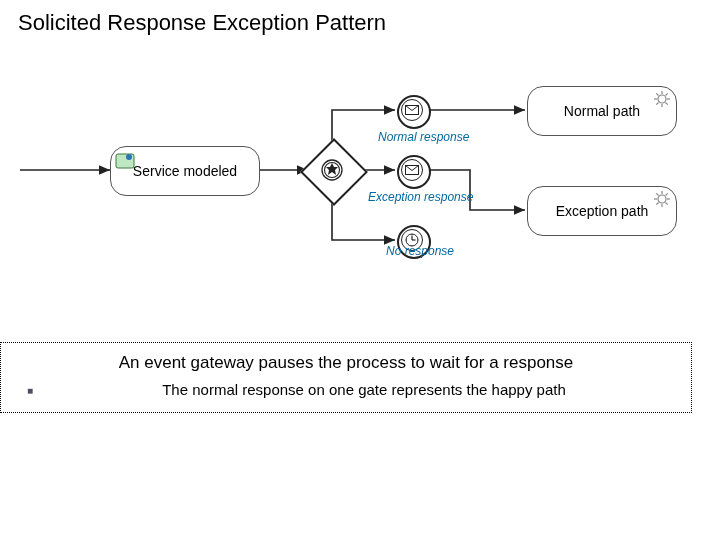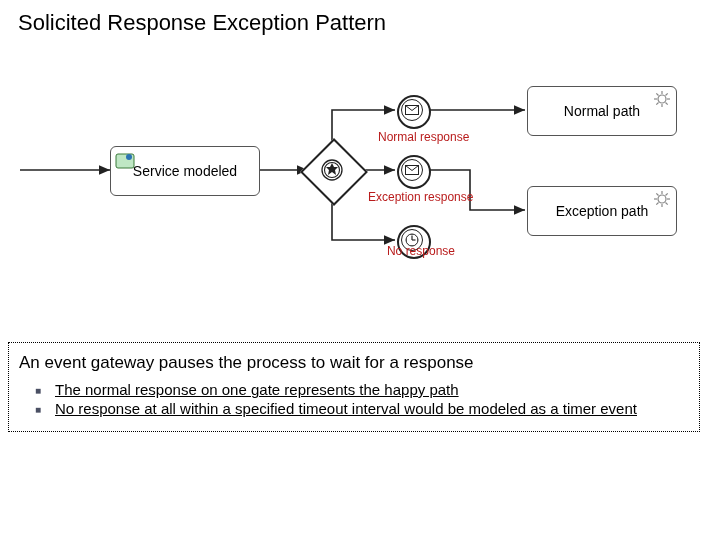--- a/index.html
+++ b/index.html
@@ -1,33 +1,33 @@
 <!DOCTYPE html>
 <html><head>
 <meta charset="utf-8">
 <style>
   html,body{margin:0;padding:0;width:720px;height:540px;background:#fff;font-family:Arial,Helvetica,sans-serif;color:#000;}
   .page{position:relative;width:720px;height:411px;}
   .title{position:absolute;left:18px;top:10px;font-size:22px;}
   .diagram{position:absolute;left:0;top:60px;width:720px;height:260px;}
-  .node-task{position:absolute;border:1px solid #555;border-radius:6px;background:#fff;display:flex;align-items:center;justify-content:center;font-size:14px;}
+  .node-task{position:absolute;border:1px solid #555;border-radius:16px;background:#fff;display:flex;align-items:center;justify-content:center;font-size:14px;}
   .task-icon{position:absolute;left:4px;top:4px;width:20px;height:20px;}
   .gear{position:absolute;right:6px;top:4px;}
   .gateway{position:absolute;width:44px;height:44px;}
   .gateway-diamond{position:absolute;left:0;top:0;width:44px;height:44px;transform:rotate(45deg);border:2px solid #222;background:#fff;}
   .gateway-inner{position:absolute;left:10px;top:10px;width:24px;height:24px;display:flex;align-items:center;justify-content:center;}
   .evt{position:absolute;width:30px;height:30px;}
   .evt-outer{position:absolute;left:0;top:0;width:30px;height:30px;border:2px solid #222;border-radius:50%;background:#fff;}
   .evt-inner{position:absolute;left:4px;top:4px;width:22px;height:22px;border:1.5px solid #222;border-radius:50%;display:flex;align-items:center;justify-content:center;box-sizing:border-box;}
-  .evt-label{position:absolute;font-size:12px;color:#b91c1c;white-space:nowrap;text-align:right;}
+  .evt-label{position:absolute;font-size:12px;color:#0369a1;white-space:nowrap;text-align:center;font-style:italic;}
   .flowline{stroke:#222;stroke-width:1.6;fill:none;}
   .arrowhead{fill:#222;}
-  .textbox{position:absolute;left:8px;top:342px;width:692px;border:1px dotted #000;padding:10px 10px 12px 10px;box-sizing:border-box;}
+  .textbox{position:absolute;left:0;top:342px;width:692px;border:1px dotted #000;padding:10px 10px 12px 10px;box-sizing:border-box;text-align:center;}
   .textbox-title{font-size:17px;margin:0 0 8px 0;}
-  .textbox ul{margin:0;padding-left:36px;font-size:15px;text-decoration:underline;}
+  .textbox ul{margin:0;padding-left:36px;font-size:15px;}
   .textbox li{margin:2px 0;list-style:none;position:relative;}
   .textbox li:before{content:"■";color:#4a4f63;position:absolute;left:-20px;font-size:10px;top:4px;}
 </style>
 </head>
 <body>
 
 <div class="page">
 
   <div class="title">Solicited Response Exception Pattern</div>
 
@@ -153,17 +153,16 @@
       </span>
       <span>Exception path</span>
     </div>
 
   </div>
 
   <div class="textbox">
     <div class="textbox-title">An event gateway pauses the process to wait for a response</div>
     <ul>
       <li>The normal response on one gate represents the happy path</li>
-      <li>No response at all within a specified timeout interval would be modeled as a timer event</li>
     </ul>
   </div>
 
 </div>
 
 </body></html>

